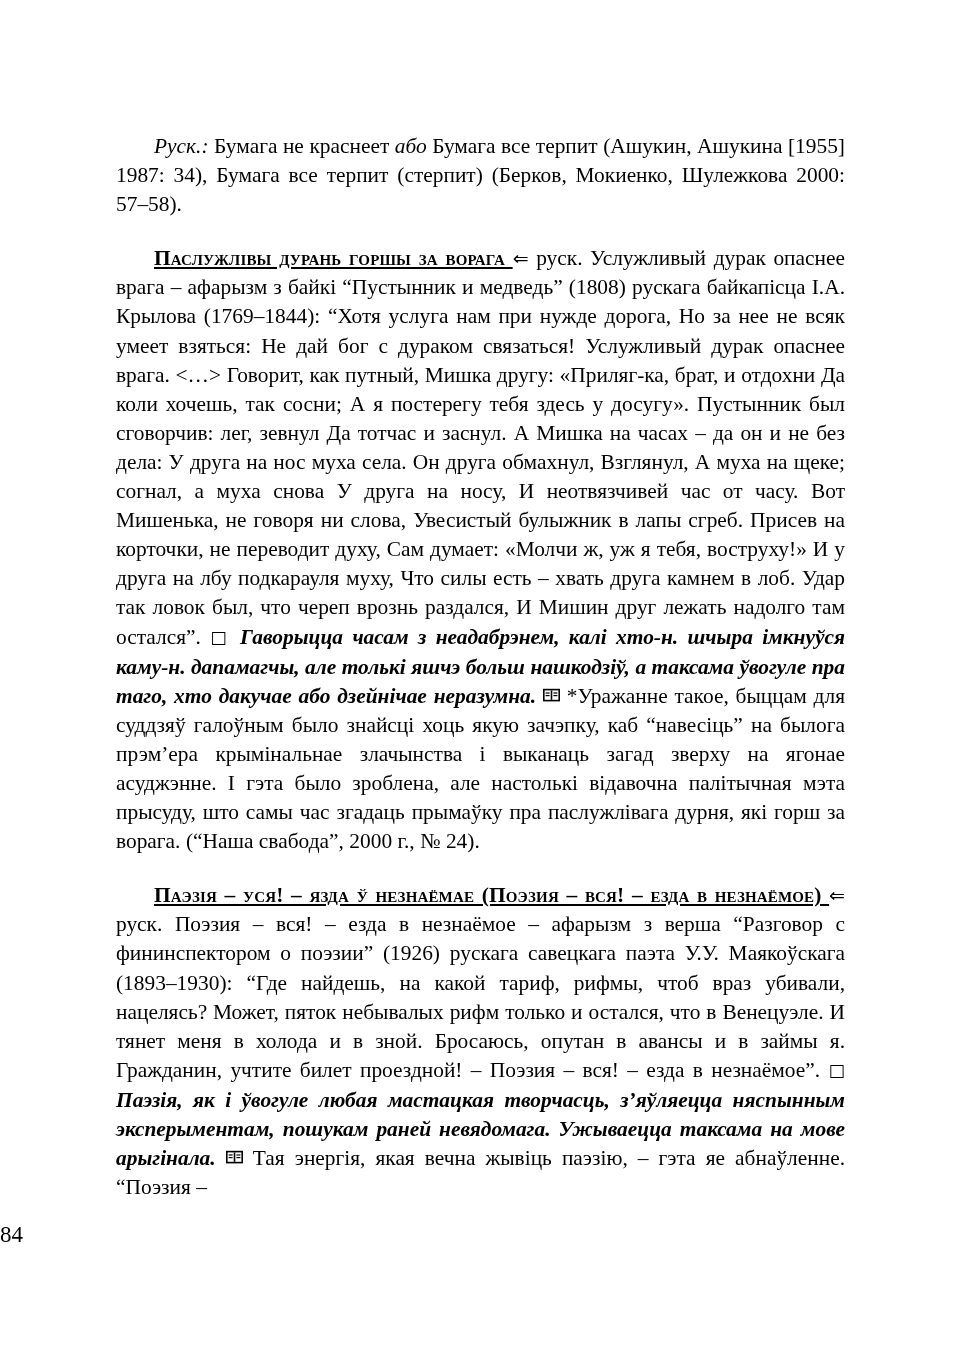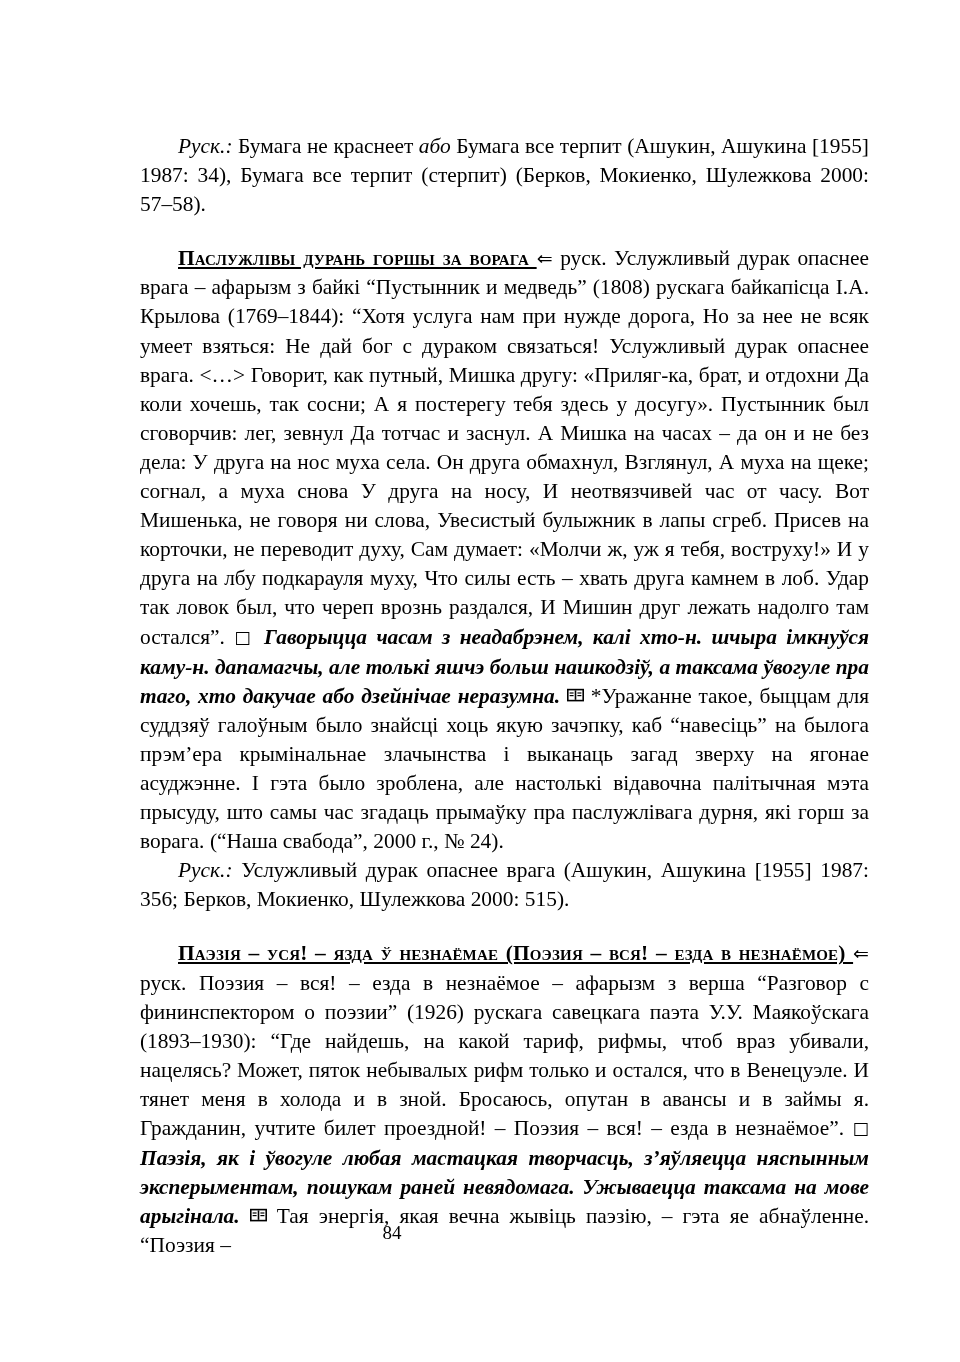--- a/index.html
+++ b/index.html
@@ -11,21 +11,21 @@
     width: 960px;
     height: 1362px;
     position: relative;
     font-family: "Liberation Serif", "DejaVu Serif", serif;
     color: #000000;
     overflow: hidden;
   }
 
   .page {
     position: absolute;
-    left: 140px;
+    left: 116px;
     top: 132px;
     width: 729px;
     height: 1120px;
   }
 
   p.para {
     margin: 0;
     font-size: 21.4px;
     line-height: 29.1px;
     text-align: justify;
@@ -82,22 +82,22 @@
     top: -1px;
   }
 
   .book svg { display: block; }
 
   .page-number {
     position: absolute;
     left: 0;
     top: 1222px;
     width: 784px;
-    text-align: center;
-    font-size: 19px;
+    text-align: left;
+    font-size: 23px;
     font-family: "Liberation Serif", "DejaVu Serif", serif;
   }
 </style>
 </head>
 <body>
 
 <div class="page">
 
   <p class="para indent">
     <span class="src-label">Руск.: </span><span>Бумага не краснеет </span><span style="font-style:italic">або</span><span> Бумага все терпит (Ашукин, Ашукина [1955] 1987: 34), Бумага все терпит (стерпит) (Берков, Мокиенко, Шулежкова 2000: 57–58).</span>
@@ -109,23 +109,20 @@
     <span class="headword">Паслужлівы дурань горшы за ворага </span><span class="arrow">⇐</span><span> руск. Услужливый дурак опаснее врага – афарызм з байкі “Пустынник и медведь” (1808) рускага байкапісца І.А. Крылова (1769–1844): “Хотя услуга нам при нужде дорога, Но за нее не всяк умеет взяться: Не дай бог с дураком связаться! Услужливый дурак опаснее врага. &lt;…&gt; Говорит, как путный, Мишка другу: «Приляг-ка, брат, и отдохни Да коли хочешь, так сосни; А я постерегу тебя здесь у досугу». Пустынник был сговорчив: лег, зевнул Да тотчас и заснул. А Мишка на часах – да он и не без дела: У друга на нос муха села. Он друга обмахнул, Взглянул, А муха на щеке; согнал, а муха снова У друга на носу, И неотвязчивей час от часу. Вот Мишенька, не говоря ни слова, Увесистый булыжник в лапы сгреб. Присев на корточки, не переводит духу, Сам думает: «Молчи ж, уж я тебя, воструху!» И у друга на лбу подкарауля муху, Что силы есть – хвать друга камнем в лоб. Удар так ловок был, что череп врознь раздался, И Мишин друг лежать надолго там остался”. </span><span class="sq">□</span><span class="bi"> Гаворыцца часам з неадабрэнем, калі хто-н. шчыра імкнуўся каму-н. дапамагчы, але толькі яшчэ больш нашкодзіў, а таксама ўвогуле пра таго, хто дакучае або дзейнічае неразумна. </span><span class="book"><svg width="17" height="14" viewBox="0 0 17 14" aria-hidden="true">
           <rect x="0.8" y="1.6" width="15.4" height="11" fill="none" stroke="#000" stroke-width="1.6"></rect>
           <line x1="8.5" y1="2.4" x2="8.5" y2="11.8" stroke="#000" stroke-width="1.6"></line>
           <line x1="2.6" y1="5" x2="6.6" y2="5" stroke="#000" stroke-width="1.2"></line>
           <line x1="2.6" y1="7.6" x2="6.6" y2="7.6" stroke="#000" stroke-width="1.2"></line>
           <line x1="10.4" y1="5" x2="14.4" y2="5" stroke="#000" stroke-width="1.2"></line>
           <line x1="10.4" y1="7.6" x2="14.4" y2="7.6" stroke="#000" stroke-width="1.2"></line>
         </svg></span><span> *Уражанне такое, быццам для суддзяў галоўным было знайсці хоць якую зачэпку, каб “навесіць” на былога прэм’ера крымінальнае злачынства і выканаць загад зверху на ягонае асуджэнне. І гэта было зроблена, але настолькі відавочна палітычная мэта прысуду, што самы час згадаць прымаўку пра паслужлівага дурня, які горш за ворага. (“Наша свабода”, 2000 г., № 24).</span>
   </p>
 
-  <p class="para indent">
-    <span class="src-label">Руск.: </span><span>Услужливый дурак опаснее врага (Ашукин, Ашукина [1955] 1987: 356; Берков, Мокиенко, Шулежкова 2000: 515).</span>
-  </p>
 
   <div class="gap-entry"></div>
 
   <p class="para indent">
     <span class="headword">Паэзія – уся! – язда ў незнаёмае (Поэзия – вся! – езда в незнаёмое) </span><span class="arrow">⇐</span><span> руск. Поэзия – вся! – езда в незнаёмое – афарызм з верша “Разговор с фининспектором о поэзии” (1926) рускага савецкага паэта У.У. Маякоўскага (1893–1930): “Где найдешь, на какой тариф, рифмы, чтоб враз убивали, нацелясь? Может, пяток небывалых рифм только и остался, что в Венецуэле. И тянет меня в холода и в зной. Бросаюсь, опутан в авансы и в займы я. Гражданин, учтите билет проездной! – Поэзия – вся! – езда в незнаёмое”. </span><span class="sq">□</span><span class="bi"> Паэзія, як і ўвогуле любая мастацкая творчасць, з’яўляецца няспынным эксперыментам, пошукам раней невядомага. Ужываецца таксама на мове арыгінала. </span><span class="book"><svg width="17" height="14" viewBox="0 0 17 14" aria-hidden="true">
           <rect x="0.8" y="1.6" width="15.4" height="11" fill="none" stroke="#000" stroke-width="1.6"></rect>
           <line x1="8.5" y1="2.4" x2="8.5" y2="11.8" stroke="#000" stroke-width="1.6"></line>
           <line x1="2.6" y1="5" x2="6.6" y2="5" stroke="#000" stroke-width="1.2"></line>
           <line x1="2.6" y1="7.6" x2="6.6" y2="7.6" stroke="#000" stroke-width="1.2"></line>
           <line x1="10.4" y1="5" x2="14.4" y2="5" stroke="#000" stroke-width="1.2"></line>

